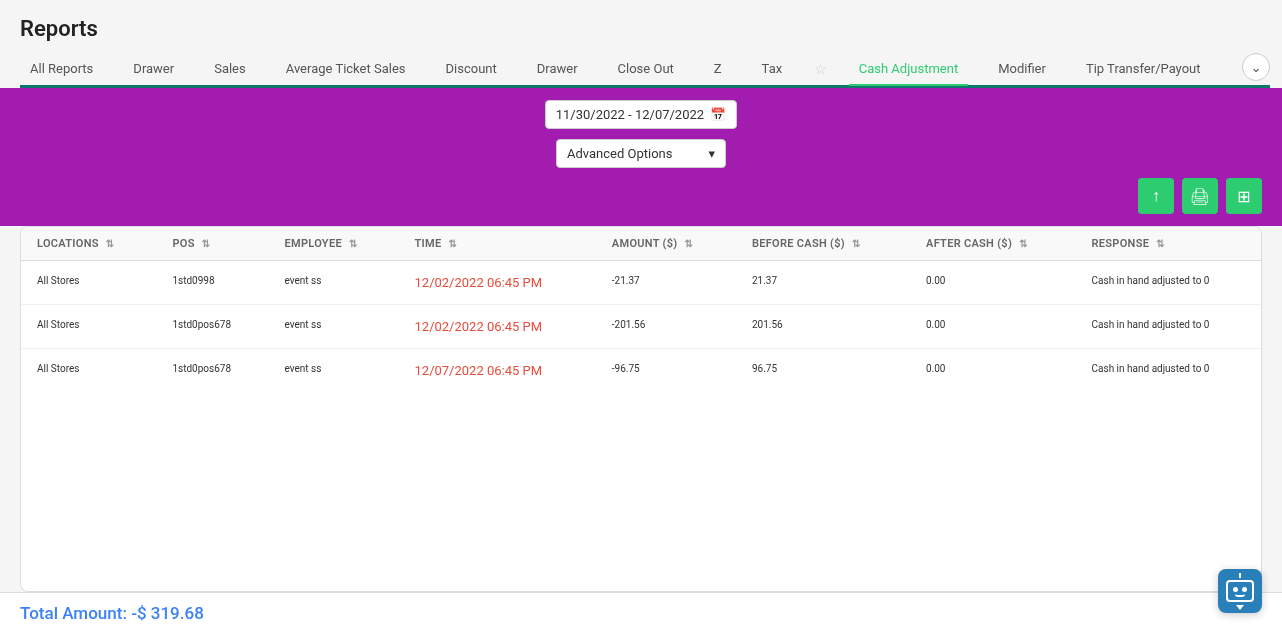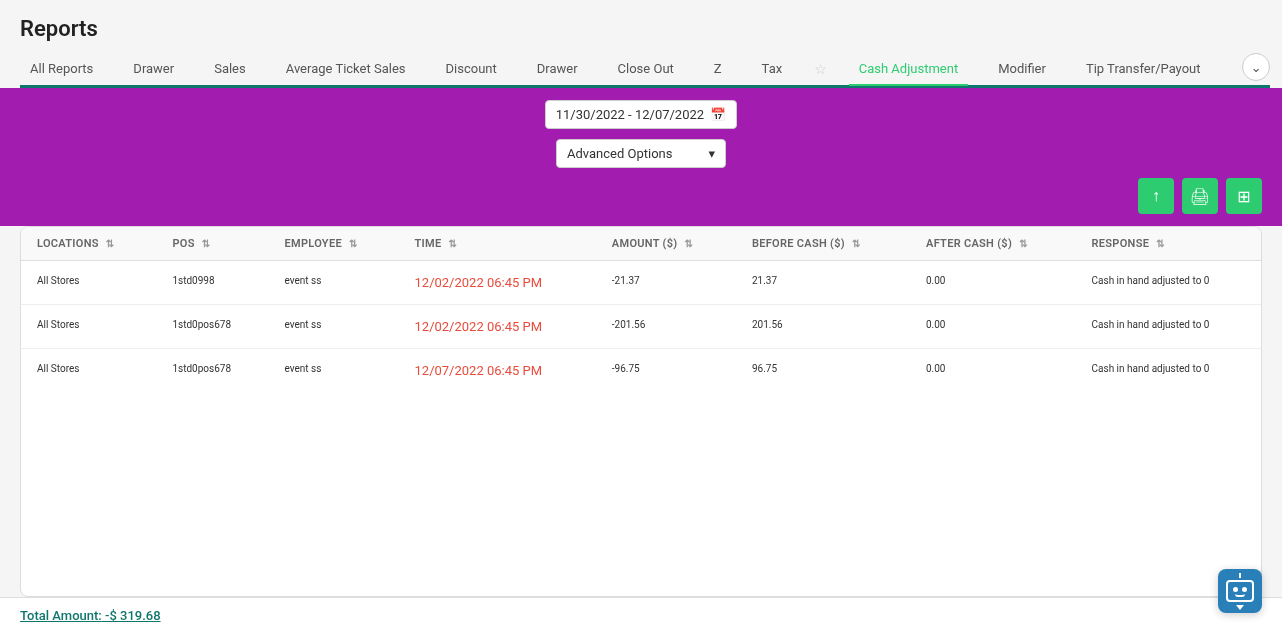--- a/index.html
+++ b/index.html
@@ -172,24 +172,23 @@
       color: #e74c3c;
       font-size: 13px;
     }
     .response-cell {
       color: #333;
     }
     .footer {
       padding: 10px 20px;
       background: white;
       border-top: 1px solid #ddd;
-      font-size: 13px;
-      color: #0f766e;
+      font-size: 17px;
+      color: #3b82f6;
       font-weight: 500;
-      text-decoration: underline;
     }
     .chatbot {
       position: fixed;
       bottom: 20px;
       right: 20px;
       width: 44px;
       height: 44px;
       background: #2980b9;
       border-radius: 8px;
       display: flex;

